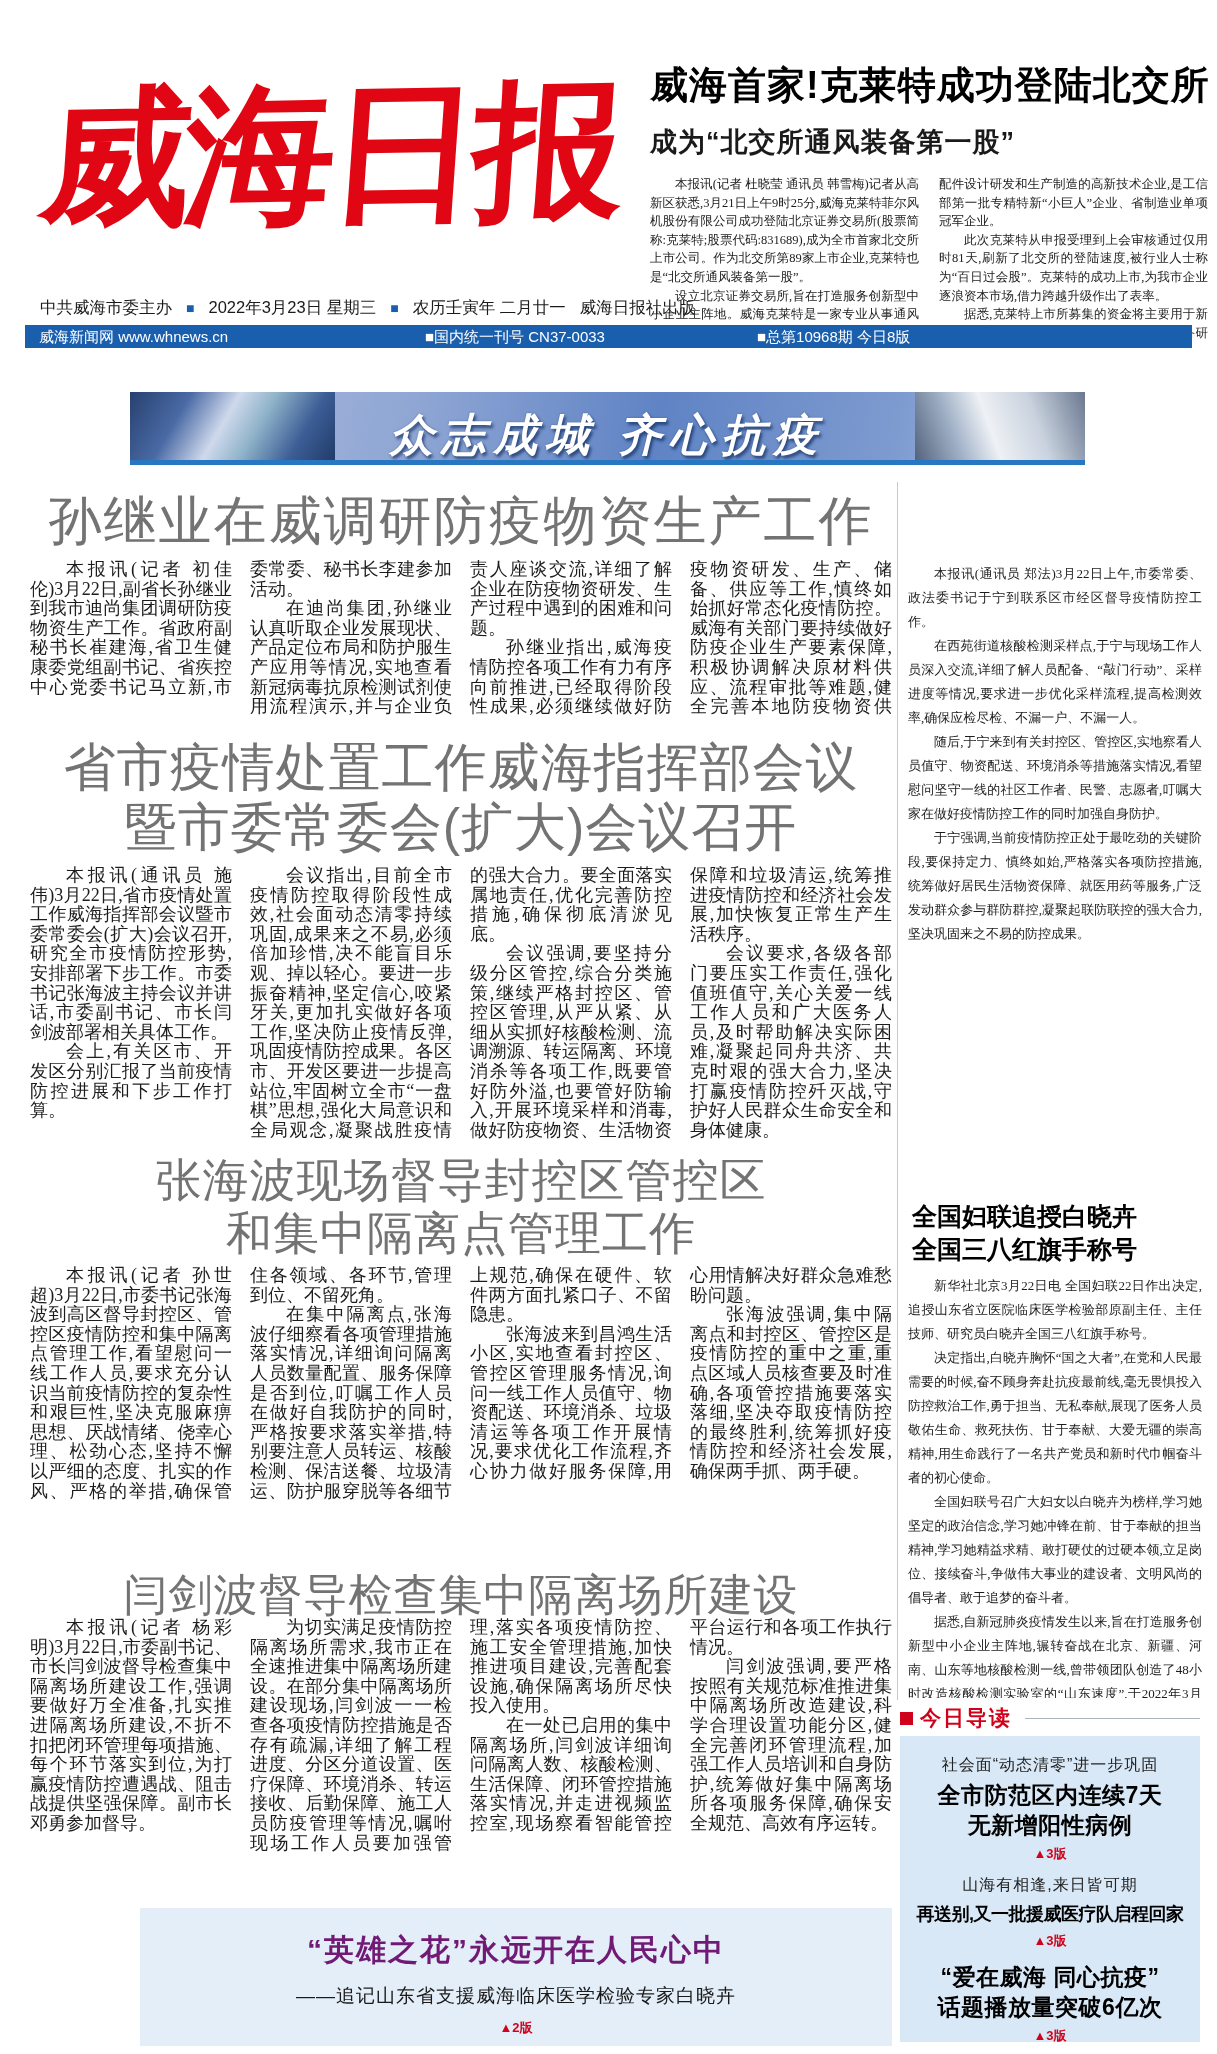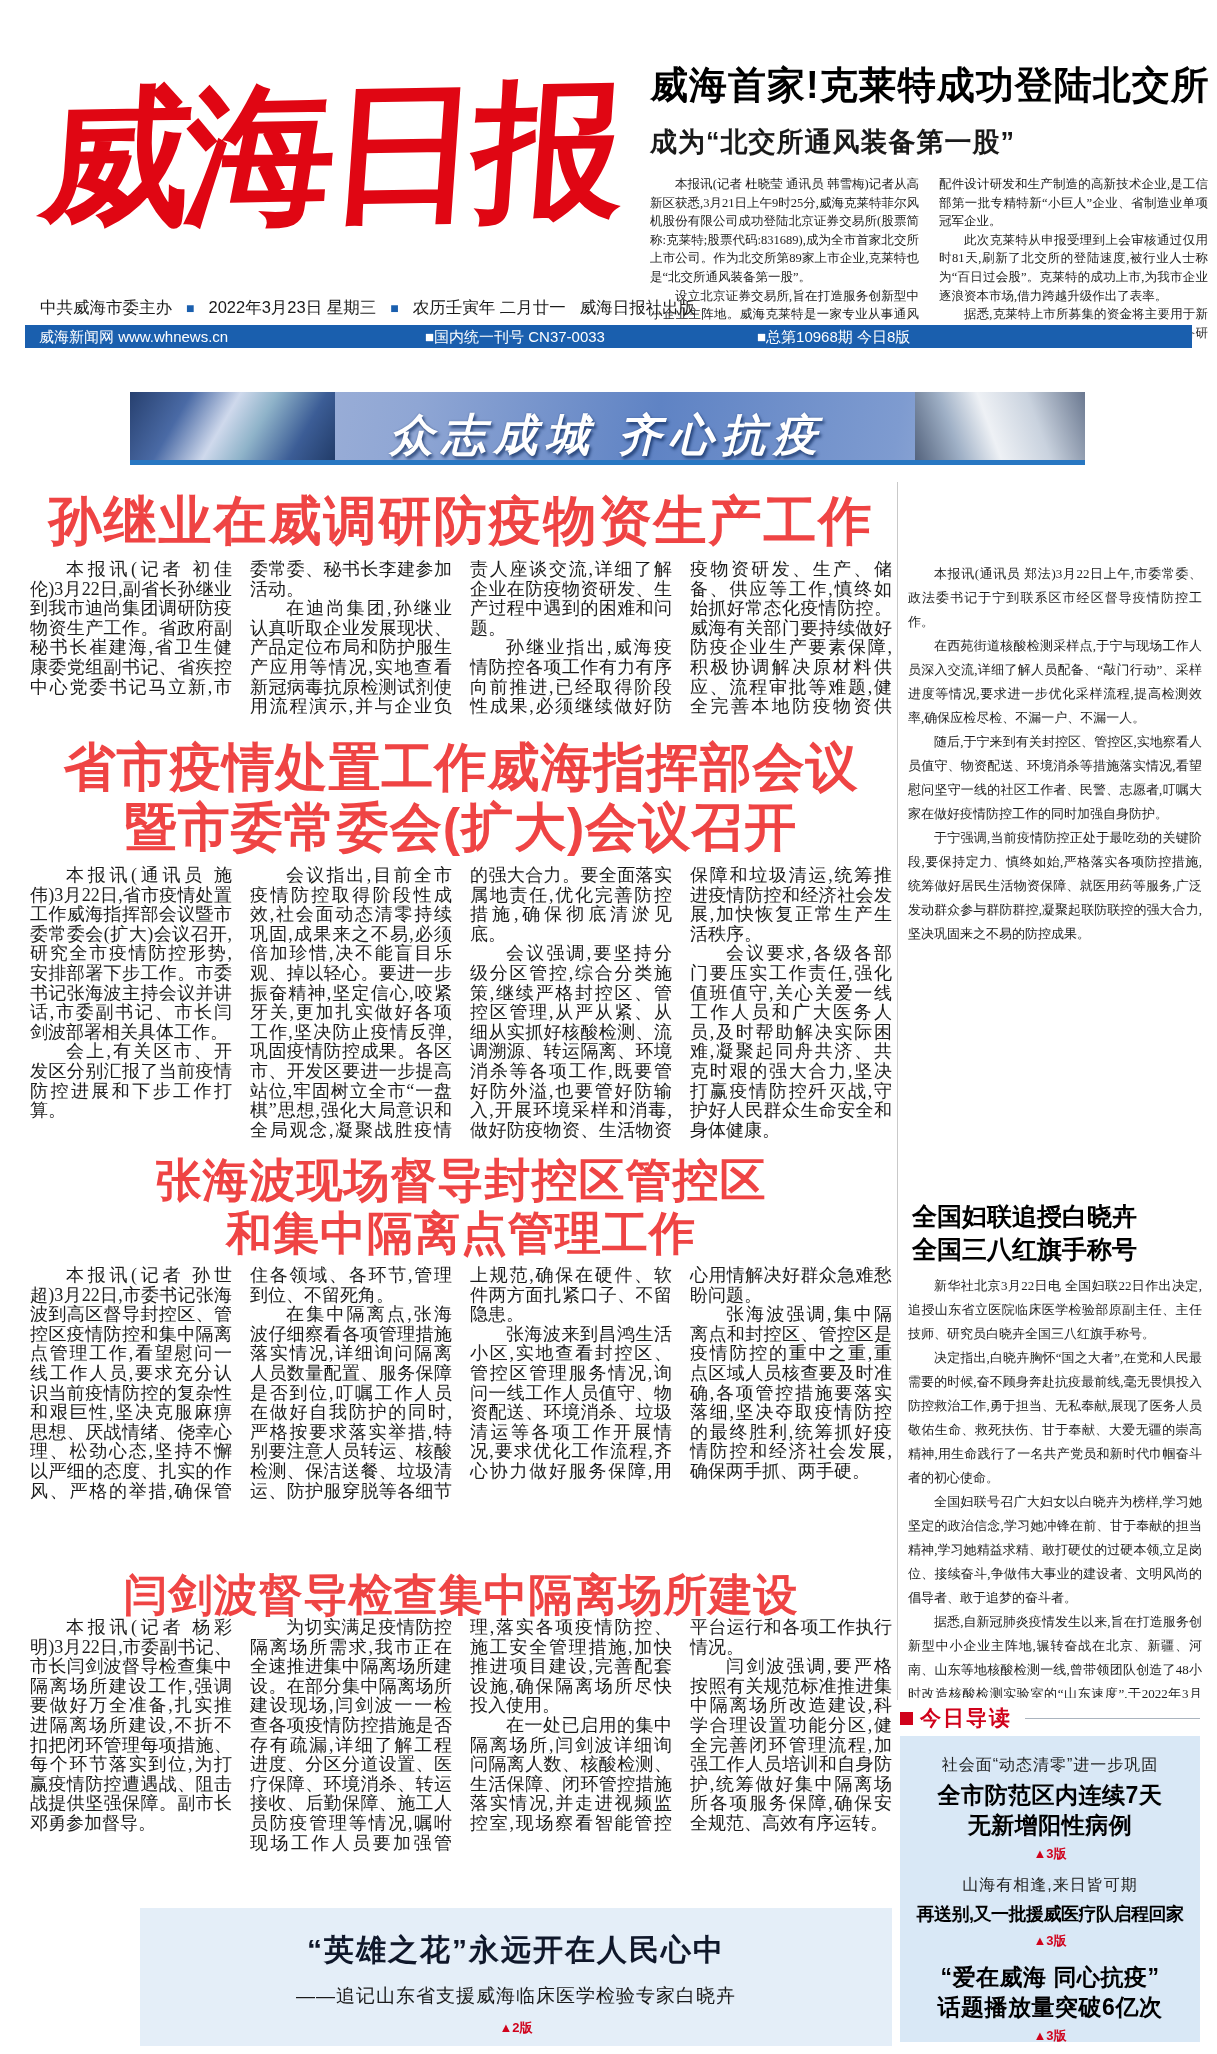--- a/index.html
+++ b/index.html
@@ -27,42 +27,42 @@
           overflow:hidden;}
   .banner-strip{position:absolute;left:0;right:0;bottom:0;height:5px;background:#2877c2;}
   .banner-slogan{position:absolute;left:0;right:0;top:14px;text-align:center;color:#fff;
           font-size:44px;font-weight:900;font-style:italic;letter-spacing:8px;white-space:nowrap;
           text-shadow:2px 3px 3px rgba(10,40,90,.65),0 0 2px rgba(10,40,90,.4);}
   .photo-l{position:absolute;left:0;top:0;bottom:0;width:205px;
           background:linear-gradient(120deg,#27406f 0%,#4a6aa5 25%,#cfd9ec 45%,#8fb3c9 60%,#3c5d96 80%,#203a66 100%);}
   .photo-r{position:absolute;right:0;top:0;bottom:0;width:170px;
           background:linear-gradient(250deg,#6a7890 0%,#c9d2de 30%,#eef1f5 55%,#9fb0c6 75%,#51607a 100%);}
   
-  .hl{font-weight:700;color:#ef4444;text-align:center;white-space:nowrap;}
+  .hl{font-weight:400;color:#737373;text-align:center;white-space:nowrap;}
   .hl-sun{font-size:53px;letter-spacing:2px;}
   .hl-meet{font-size:52px;letter-spacing:1px;}
   .hl-zhang{font-size:46px;letter-spacing:1px;}
   .hl-yan{font-size:44px;letter-spacing:1px;}
   .side-hl{font-size:25px;line-height:33px;font-weight:900;color:#000;}
   .vrule{width:1px;background:#c9c9c9;}
   
   .guide-head{display:flex;align-items:center;gap:7px;}
   .guide-sq{width:13px;height:13px;background:#d0021b;display:inline-block;}
   .guide-label{color:#d0021b;font-size:21px;font-weight:900;letter-spacing:2px;white-space:nowrap;}
   .guide-line{flex:1;height:1px;background:#aab4bf;margin-left:6px;}
   .guide-box{background:#d9e8f6;text-align:center;padding:17px 10px;box-sizing:border-box;}
   .g-kicker{font-size:16px;color:#222;letter-spacing:1px;}
   .g-title{font-size:23px;font-weight:900;color:#000;line-height:30px;letter-spacing:0.5px;}
   .g-title-sm{font-size:18px;font-weight:900;color:#000;line-height:26px;letter-spacing:-0.5px;white-space:nowrap;}
   .g-page{font-size:13px;color:#d0021b;font-weight:700;}
   .g-item1{margin-top:2px;}
   .g-gap{height:12px;}
   
   .feature{background:#e4eef8;text-align:center;box-sizing:border-box;padding-top:22px;}
-  .f-title{font-size:30px;font-weight:900;color:#0f172a;letter-spacing:2px;}
+  .f-title{font-size:30px;font-weight:900;color:#701a75;letter-spacing:2px;}
   .f-sub{font-size:19px;color:#1a1a1a;margin-top:12px;letter-spacing:1px;}
   .f-page{font-size:13px;color:#d0021b;font-weight:700;margin-top:10px;}
 </style>
 </head>
 <body>
 
 <div class="page">
 
   <div class="abs logo" style="left:42px;top:78px;">威海日报</div>
 

